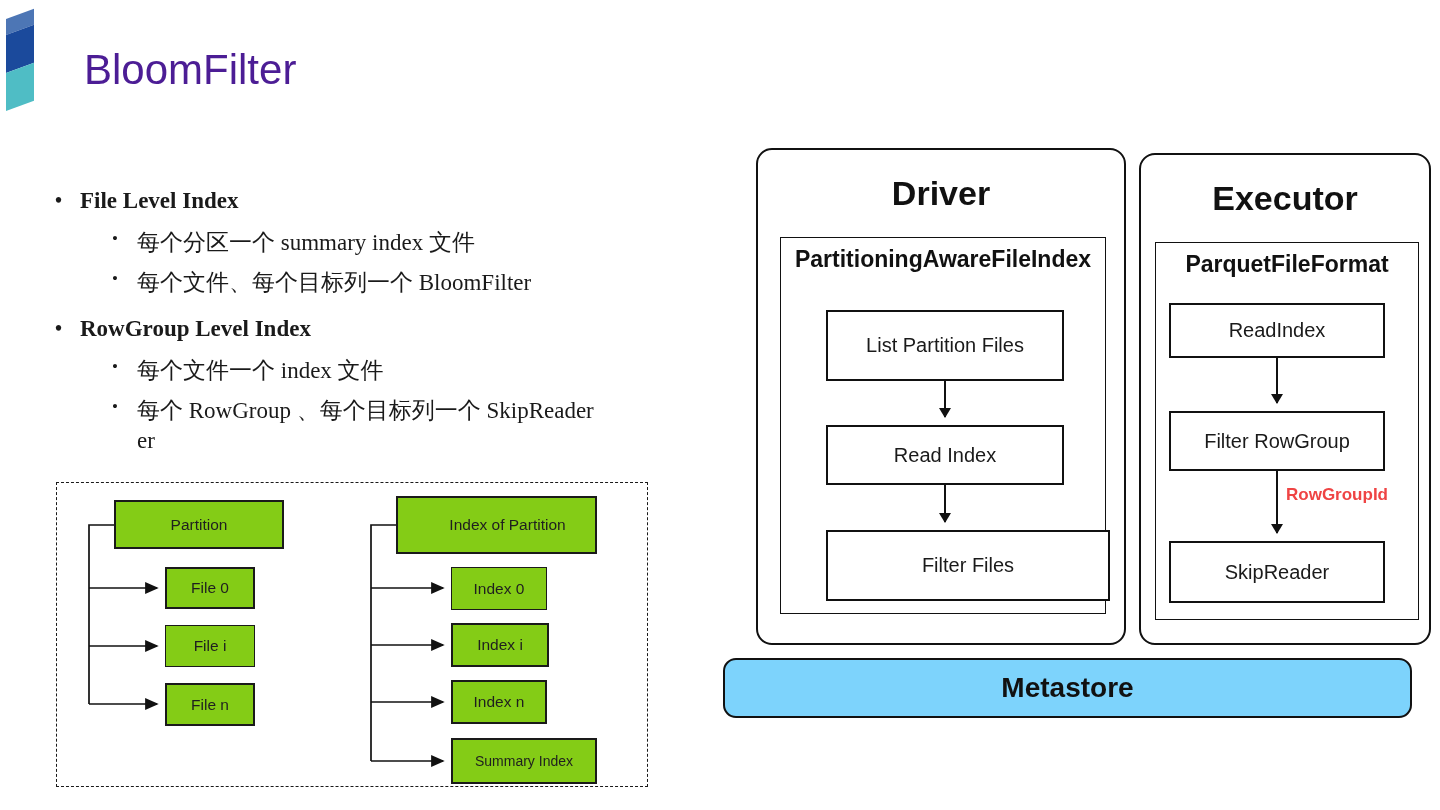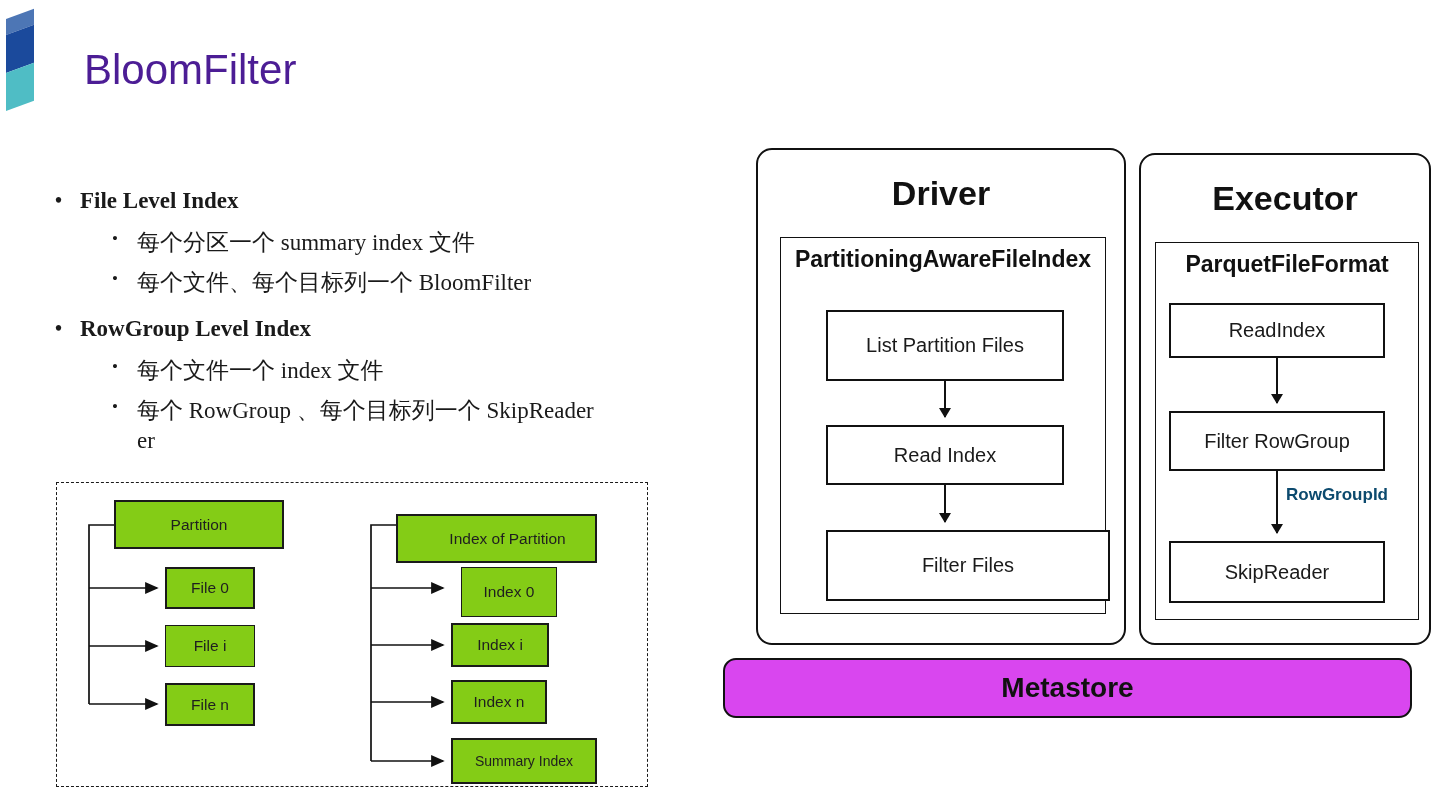--- a/index.html
+++ b/index.html
@@ -37,22 +37,22 @@
   .tree-wrap { position:absolute; left:56px; top:482px; width:592px; height:305px;
                border:1.6px dashed #1a1a1a; }
   .tbox { position:absolute; background:#84cc16; border:2px solid #1a1a1a;
           display:flex; align-items:center; justify-content:center;
           font-size:15.5px; color:#1f1f1f; }
   .tbox.root { border-width:2.4px; }
   .t-partition { left:57px;  top:17px;  width:170px; height:49px; }
   .t-file0     { left:108px; top:84px;  width:90px;  height:42px; }
   .t-filei     { left:108px; top:142px; width:90px;  height:42px; border-width:1.6px; }
   .t-filen     { left:108px; top:200px; width:90px;  height:43px; border-width:2.4px; }
-  .t-iop       { left:339px; top:31px;  width:201px; height:49px;padding-left:22px; }
-  .t-index0    { left:404px; top:84px;  width:96px;  height:50px; border-width:1.6px; }
+  .t-iop       { left:339px; top:13px;  width:201px; height:58px;padding-left:22px; }
+  .t-index0    { left:394px; top:84px;  width:96px;  height:43px; border-width:1.6px; }
   .t-indexi    { left:394px; top:140px; width:98px;  height:44px; }
   .t-indexn    { left:394px; top:197px; width:96px;  height:44px; border-width:2.4px; }
   .t-summary   { left:394px; top:255px; width:146px; height:46px; font-size:14px; border-width:2.4px; }
   .tree-svg { position:absolute; left:0; top:0; width:592px; height:305px; }
 
   
   .panel { position:absolute; background:#fff; border:2.2px solid #111; border-radius:16px;margin-left:31px; }
   .panel-driver   { left:725px;  top:148px; width:370px; height:497px; }
   .panel-executor { left:1108px; top:153px; width:292px; height:492px; }
   .panel-title { text-align:center; font-weight:bold; font-size:34px; margin-top:24px; color:#111; }
@@ -71,24 +71,24 @@
   .e-step1 { left:13px; top:168px; width:216px; height:60px; }
   .e-step2 { left:13px; top:298px; width:216px; height:62px; }
   .varrow { position:absolute; width:2px; background:#111; }
   .varrow::after { content:""; position:absolute; bottom:-1px; left:50%;
                    transform:translateX(-50%); width:0; height:0;
                    border:6px solid transparent; border-top:10px solid #111; border-bottom:0; }
   .d-arrow0 { left:163px; top:143px; height:36px; }
   .d-arrow1 { left:163px; top:247px; height:37px; }
   .e-arrow0 { left:120px; top:115px; height:45px; }
   .e-arrow1 { left:120px; top:228px; height:62px; }
-  .edge-label { position:absolute; left:130px; top:242px; font-weight:bold; font-size:17px; color:#0c4a6e; }
+  .edge-label { position:absolute; left:130px; top:242px; font-weight:bold; font-size:17px; color:#ef4444; }
 
   .metastore { position:absolute; left:723px; top:658px; width:689px; height:60px;
-               background:#d946ef; border:2px solid #111; border-radius:13px;
+               background:#7dd3fc; border:2px solid #111; border-radius:13px;
                display:flex; align-items:center; justify-content:center; }
   .metastore .label { font-weight:bold; font-size:28px; color:#111; }
 </style>
 </head>
 <body>
 
 <div class="slide">
 
   <div class="logo">
     <div class="band b1" style="background: rgb(77, 118, 181);"></div>

